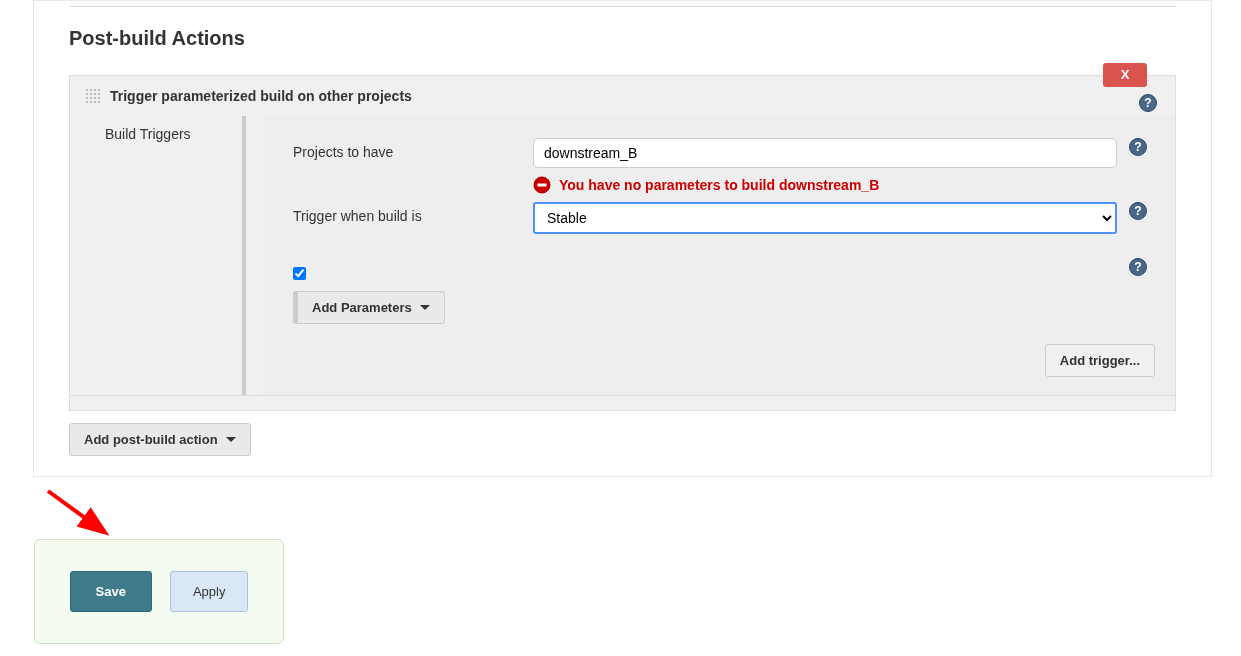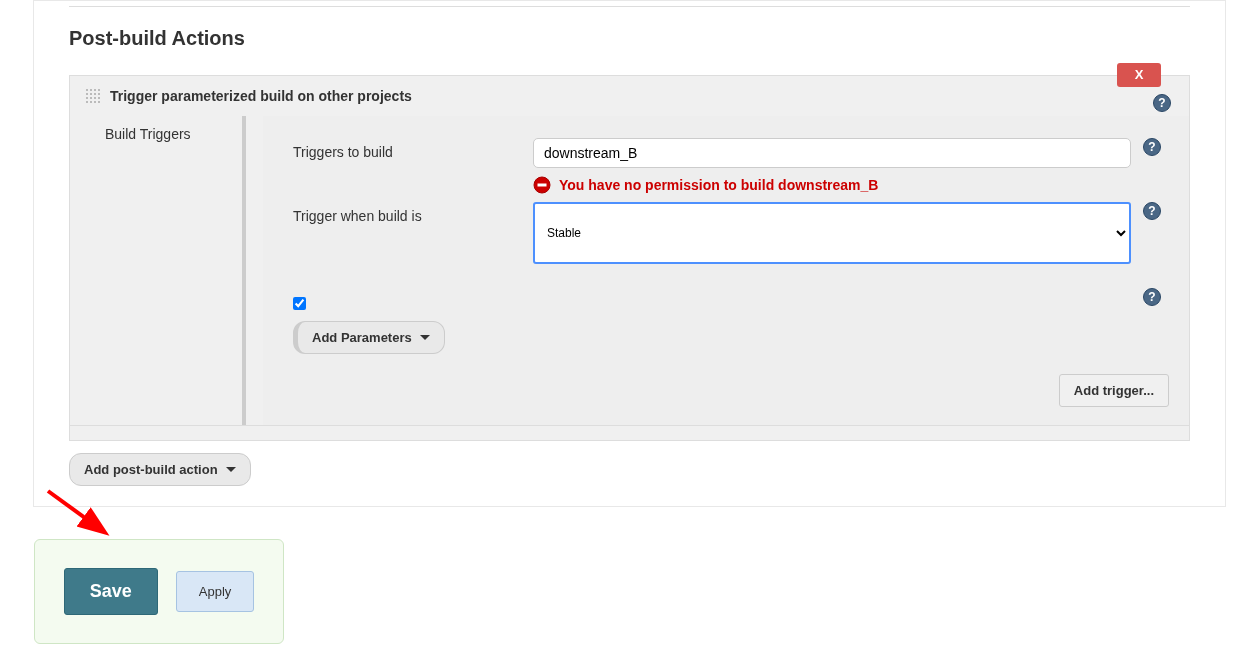--- a/index.html
+++ b/index.html
@@ -13,21 +13,21 @@
       color: #333;
       background: #fff;
       width: 1241px;
       height: 656px;
       position: relative;
     }
     .outer-wrap {
       padding: 0 35px 0 35px;
       border: 1px solid #e8e8e8;
       margin-left: 33px;
-      margin-right: 15px;
+      margin-right: 29px;
       padding-top: 0;
     }
     .section-title {
       font-size: 20px;
       font-weight: bold;
       color: #333;
       padding: 20px 0 25px 0;
       border-top: 1px solid #ddd;
       margin-top: 5px;
     }
@@ -132,22 +132,22 @@
     .text-input {
       width: 100%;
       padding: 6px 10px;
       font-size: 14px;
       border: 1px solid #ccc;
       border-radius: 5px;
       background: #fff;
     }
     .select-input {
       width: 100%;
-      padding: 21px 8px;
-      font-size: 12px;
+      padding: 5px 8px;
+      font-size: 14px;
       border: 2px solid #4d90fe;
       border-radius: 3px;
       background: #fff;
     }
     .validation-error {
       display: flex;
       align-items: center;
       margin-top: 8px;
       gap: 8px;
     }
@@ -164,21 +164,21 @@
     .checkbox-input {
       margin-top: 9px;
     }
     .dropdown-button {
       display: inline-flex;
       align-items: center;
       gap: 8px;
       padding: 8px 14px;
       background: #e9e9e9;
       border: 1px solid #ccc;
-      border-radius: 12px;
+      border-radius: 3px;
       font-size: 13px;
       font-weight: bold;
       color: #333;
       cursor: pointer;
     }
     .dropdown-button.with-left-border {
       border-left: 5px solid #ccc;
     }
     .caret-down {
       width: 0;
@@ -227,21 +227,21 @@
       align-items: center;
       justify-content: center;
       gap: 18px;
     }
     .save-btn {
       background: #3f7a8a;
       color: #fff;
       border: 1px solid #2e6877;
       border-radius: 3px;
       padding: 12px 25px;
-      font-size: 18px;
+      font-size: 13px;
       font-weight: bold;
       cursor: pointer;
     }
     .apply-btn {
       background: #d9e7f6;
       color: #333;
       border: 1px solid #a6c3e2;
       border-radius: 3px;
       padding: 12px 22px;
       font-size: 13px;
@@ -274,29 +274,29 @@
       <span>Trigger parameterized build on other projects</span>
       <span class="help-icon header-help">?</span>
     </div>
 
     <div class="action-body">
       <div class="left-col">Build Triggers</div>
       <div class="left-border"></div>
       <div class="right-col">
 
         <div class="form-row">
-          <div class="form-label">Triggers to build</div>
+          <div class="form-label">Projects to have</div>
           <div class="form-control-cell">
             <input type="text" class="text-input" value="downstream_B" style="">
             <div class="validation-error">
               <svg class="error-icon-svg" viewBox="0 0 18 18">
                 <circle cx="9" cy="9" r="8" fill="#cc0000" stroke="#a70000" stroke-width="1"></circle>
                 <rect x="4.5" y="7.5" width="9" height="3" fill="#fff"></rect>
               </svg>
-              <span class="error-text">You have no permission to build downstream_B</span>
+              <span class="error-text">You have no parameters to build downstream_B</span>
             </div>
           </div>
           <div class="form-help-cell">
             <span class="help-icon">?</span>
           </div>
         </div>
 
         <div class="form-row extra-margin">
           <div class="form-label">Trigger when build is</div>
           <div class="form-control-cell">

